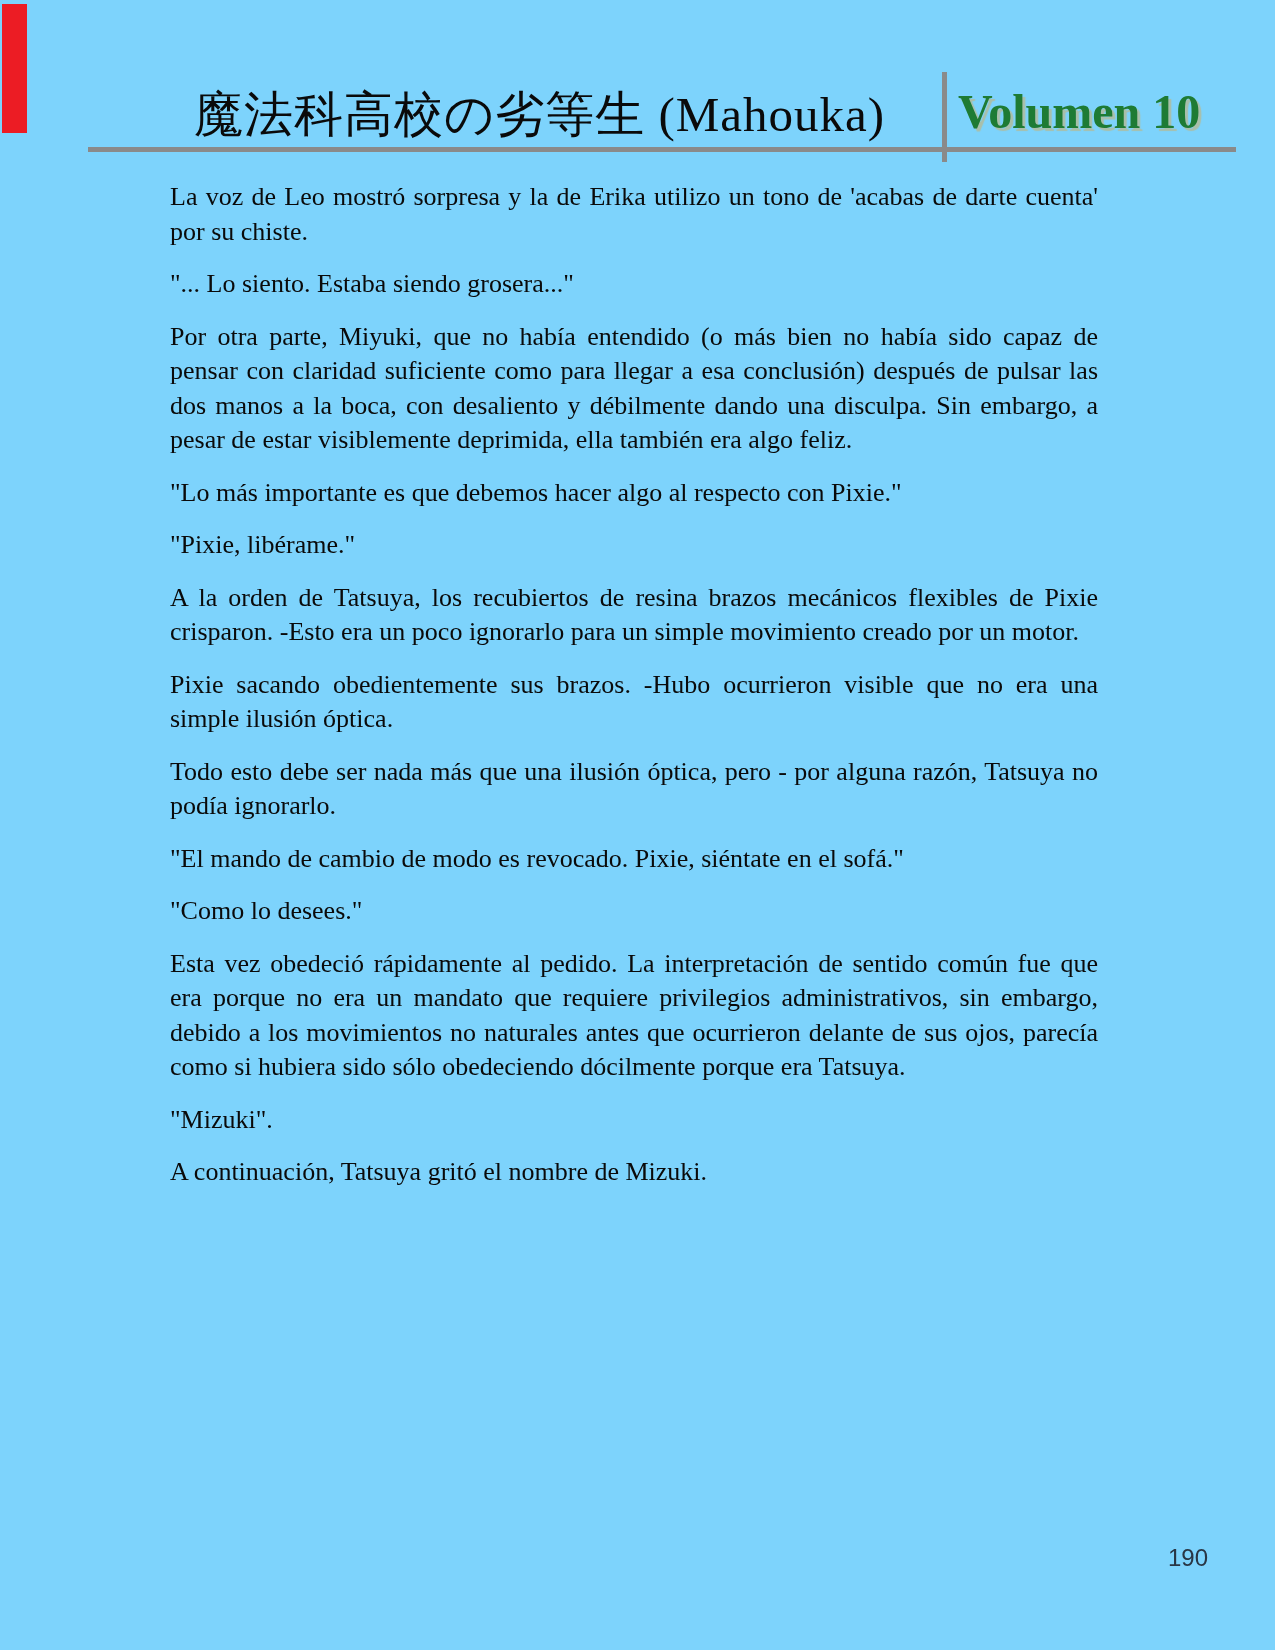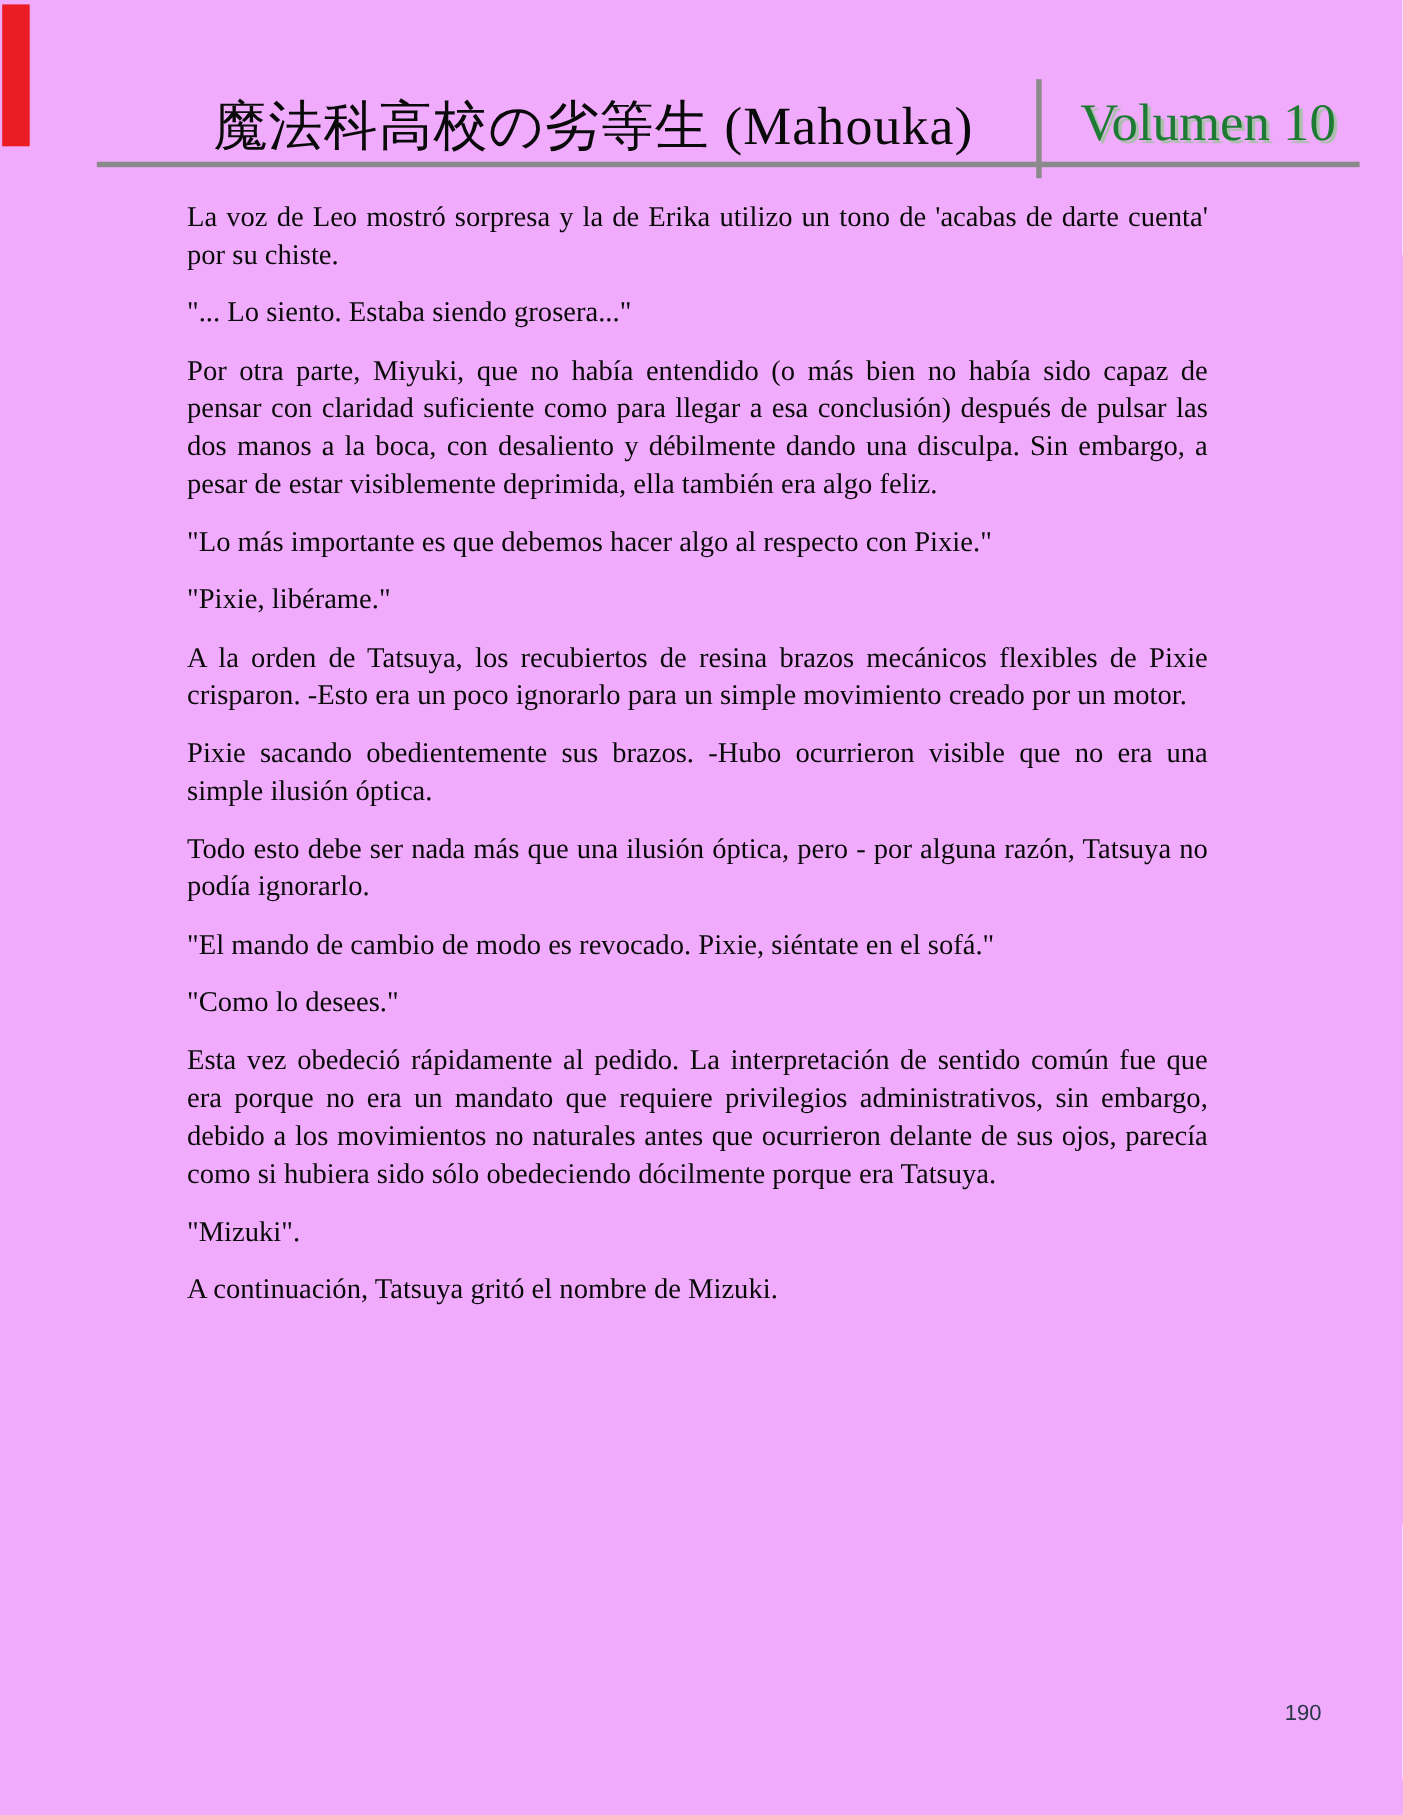--- a/index.html
+++ b/index.html
@@ -1,44 +1,43 @@
 <!DOCTYPE html>
 <html><head>
 <meta charset="utf-8">
 <style>
   html, body { margin: 0; padding: 0; background: #ffffff; }
   .page {
     position: relative;
     width: 1275px;
     height: 1650px;
-    background: #f0abfc;
+    background: #7dd3fc;
     font-family: "Liberation Serif", "DejaVu Serif", serif;
     overflow: hidden;
   }
   .red-marker {
     position: absolute;
     left: 2px; top: 4px;
     width: 25px; height: 129px;
   }
   .jp-title {
     position: absolute;
     left: 194px; top: 82px;
     font-size: 49px;
     color: #0a0a0a;
     white-space: nowrap;
     letter-spacing: 1px;
   }
   .volume-label {
     position: absolute;
     left: 958px; top: 84px;
     font-size: 48px;
-    font-weight: normal;
+    font-weight: bold;
     white-space: nowrap;
     text-shadow: 3px 3px 1px #a9bfaa;
-    margin-left: 24px;
   }
   .v-divider {
     position: absolute;
     left: 942px; top: 72px;
     width: 5px; height: 90px;
   }
   .h-rule {
     position: absolute;
     left: 88px; top: 147px;
     width: 1148px; height: 5px;
@@ -52,21 +51,21 @@
   .body-text p {
     margin: 0 0 18px 2px;
     font-size: 26px;
     line-height: 34.5px;
     text-align: justify;
   }
   .page-number {
     position: absolute;
     left: 1168px; top: 1543px;
     font-family: "Liberation Sans", "DejaVu Sans", sans-serif;
-    font-size: 20px;
+    font-size: 24px;
     line-height: 30px;
   }
 </style>
 </head>
 <body>
 
 <div class="page">
 
   <div class="red-marker" style="background: rgb(236, 28, 36);"></div>
 

